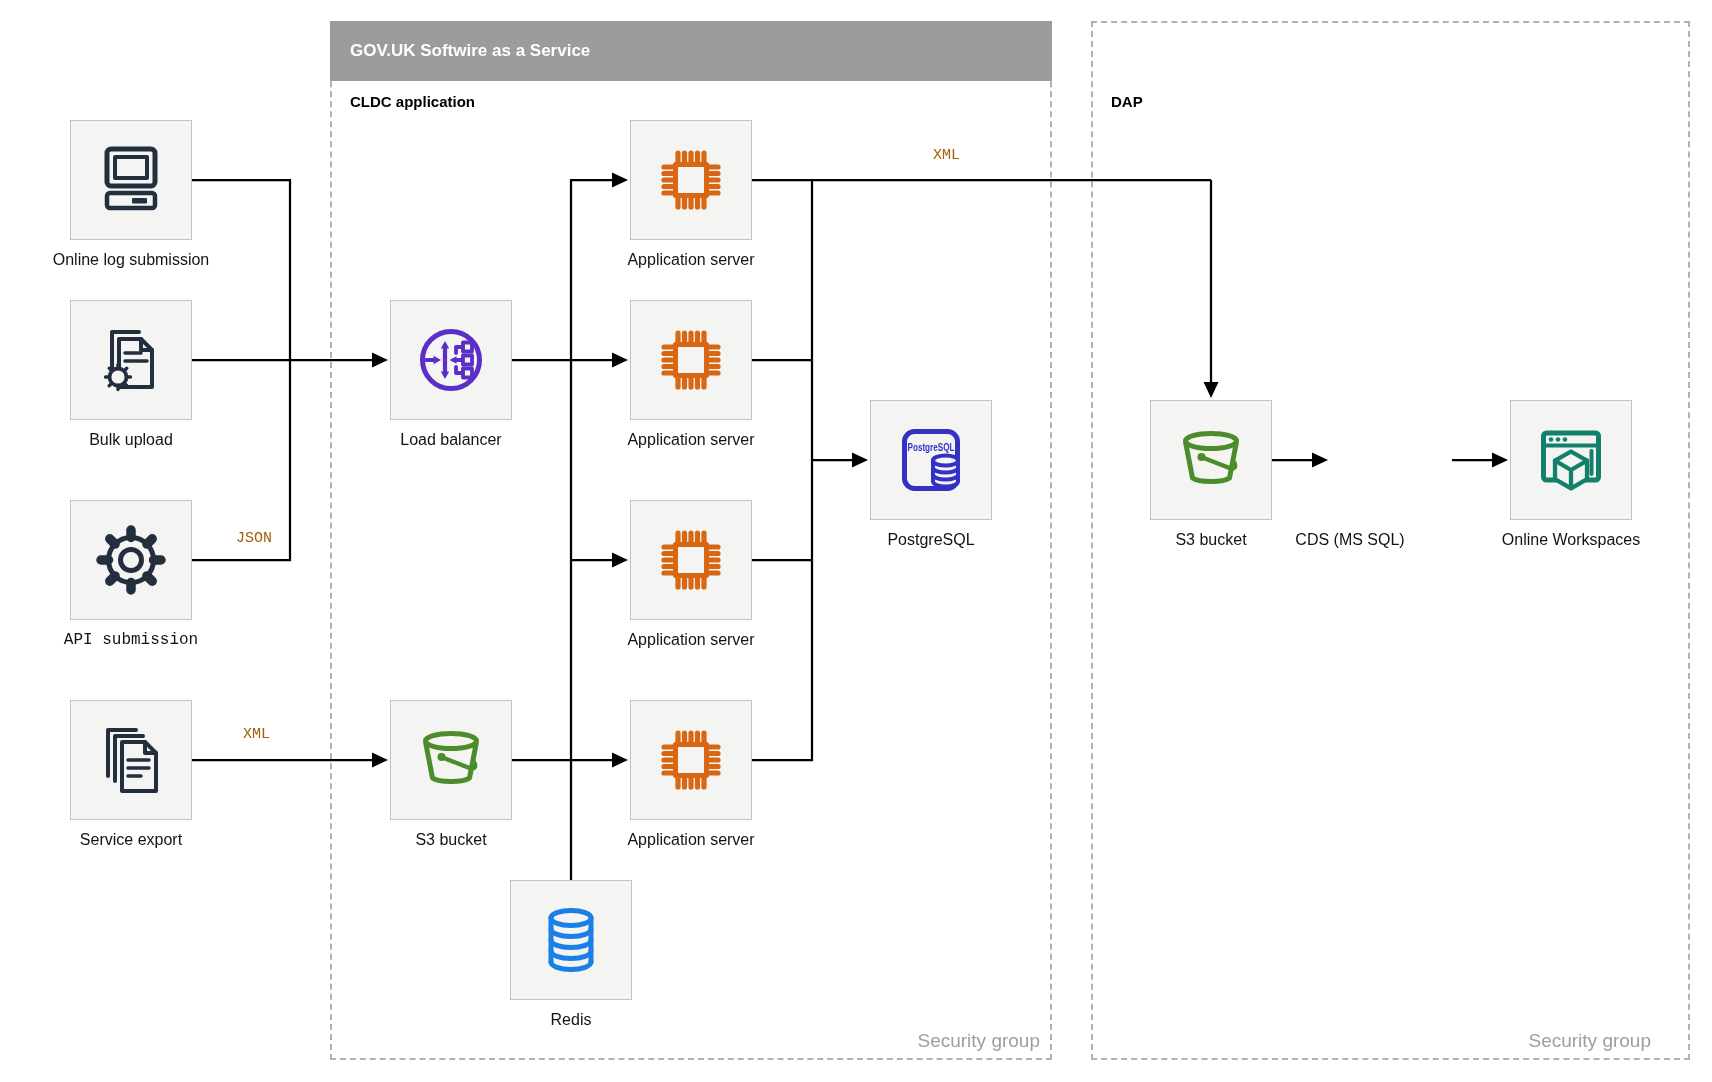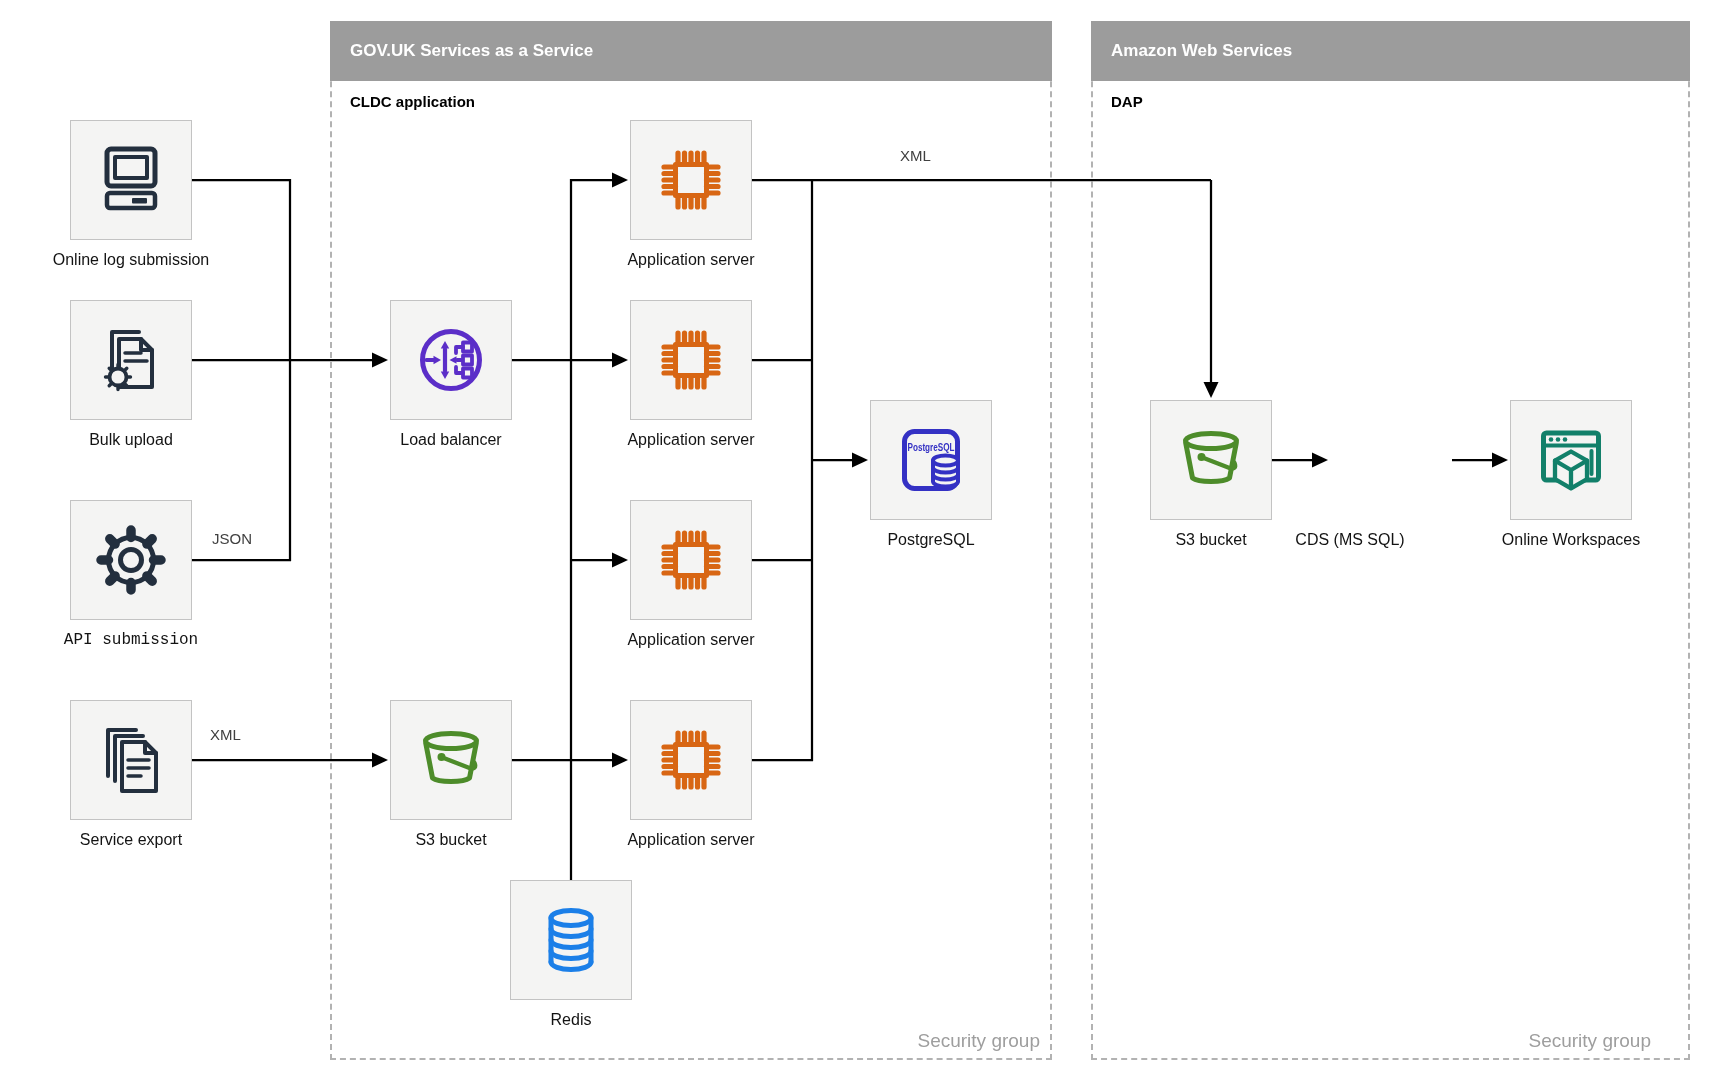--- a/index.html
+++ b/index.html
@@ -9,51 +9,48 @@
   .ghead{position:absolute;left:-2px;top:-2px;width:calc(100% + 4px);height:60px;
          background:var(--header_bar,#9c9c9c);color:#fff;font-weight:bold;font-size:17px;
          display:flex;align-items:center;padding-left:20px;box-sizing:border-box;}
   .gsub{position:absolute;left:18px;top:70px;font-weight:bold;font-size:15px;color:#000;}
   .gfoot{position:absolute;bottom:6px;font-size:19px;color:var(--footer_gray,#9e9e9e);}
   .node{position:absolute;width:122px;height:120px;background:var(--box_fill,#f4f4f3);
         border:1.5px solid var(--box_border,#c3c3c3);box-sizing:border-box;
         display:flex;align-items:center;justify-content:center;}
   .node svg{width:80px;height:80px;}
   .nlabel{position:absolute;width:200px;text-align:center;font-size:16px;color:#131313;}
-  .elabel{position:absolute;width:60px;height:20px;text-align:left;font-size:15px;color:#404040;}
+  .elabel{position:absolute;width:60px;height:20px;text-align:right;font-size:15px;color:#a16207;font-family:Liberation Mono, monospace;}
   #wires{position:absolute;left:0;top:0;z-index:2;}
   .node,.nlabel,.elabel{z-index:3;}
   .sN{stroke:var(--navy,#232f3e)} .fN{fill:var(--navy,#232f3e)}
   .sO{stroke:var(--orange,#d86613)}
   .sP{stroke:var(--purple,#5b2ec8)} .fP{fill:var(--purple,#5b2ec8)}
   .sI{stroke:var(--indigo,#3431c4)}
   .sG{stroke:var(--green,#4d8c2a)} .fG{fill:var(--green,#4d8c2a)}
   .sB{stroke:var(--blue,#1b7fe8)}
   .sT{stroke:var(--teal,#12806a)} .fT{fill:var(--teal,#12806a)}
   .noF{fill:none} .bgF{fill:var(--box_fill,#f4f4f3)}
   svg path, svg rect, svg circle, svg ellipse{stroke-linejoin:round;stroke-linecap:round;}
   .txtI{fill:var(--indigo,#3431c4);stroke:none;font-weight:bold;font-family:"Liberation Sans",sans-serif;}
 </style>
 </head>
 <body>
 
 <div id="canvas">
 
   <div class="group" style="left:330px;top:21px;width:722px;height:1039px;">
     <div class="ghead">
-      <span>GOV.UK Services as a Service</span>
+      <span>GOV.UK Softwire as a Service</span>
     </div>
     <div class="gsub">CLDC application</div>
     <div class="gfoot" style="right:10px;">Security group</div>
   </div>
 
   <div class="group" style="left:1091px;top:21px;width:599px;height:1039px;">
-    <div class="ghead">
-      <span>Amazon Web Services</span>
-    </div>
     <div class="gsub">DAP</div>
     <div class="gfoot" style="right:37px;">Security group</div>
   </div>
 
   <svg id="wires" width="1712" height="1082" viewBox="0 0 1712 1082">
     <g stroke="#000" stroke-width="2.25" fill="none">
       <line x1="192" y1="180" x2="291" y2="180"></line>
       <line x1="290" y1="179" x2="290" y2="561"></line>
       <line x1="192" y1="360" x2="373" y2="360"></line>
       <line x1="192" y1="560" x2="291" y2="560"></line>

